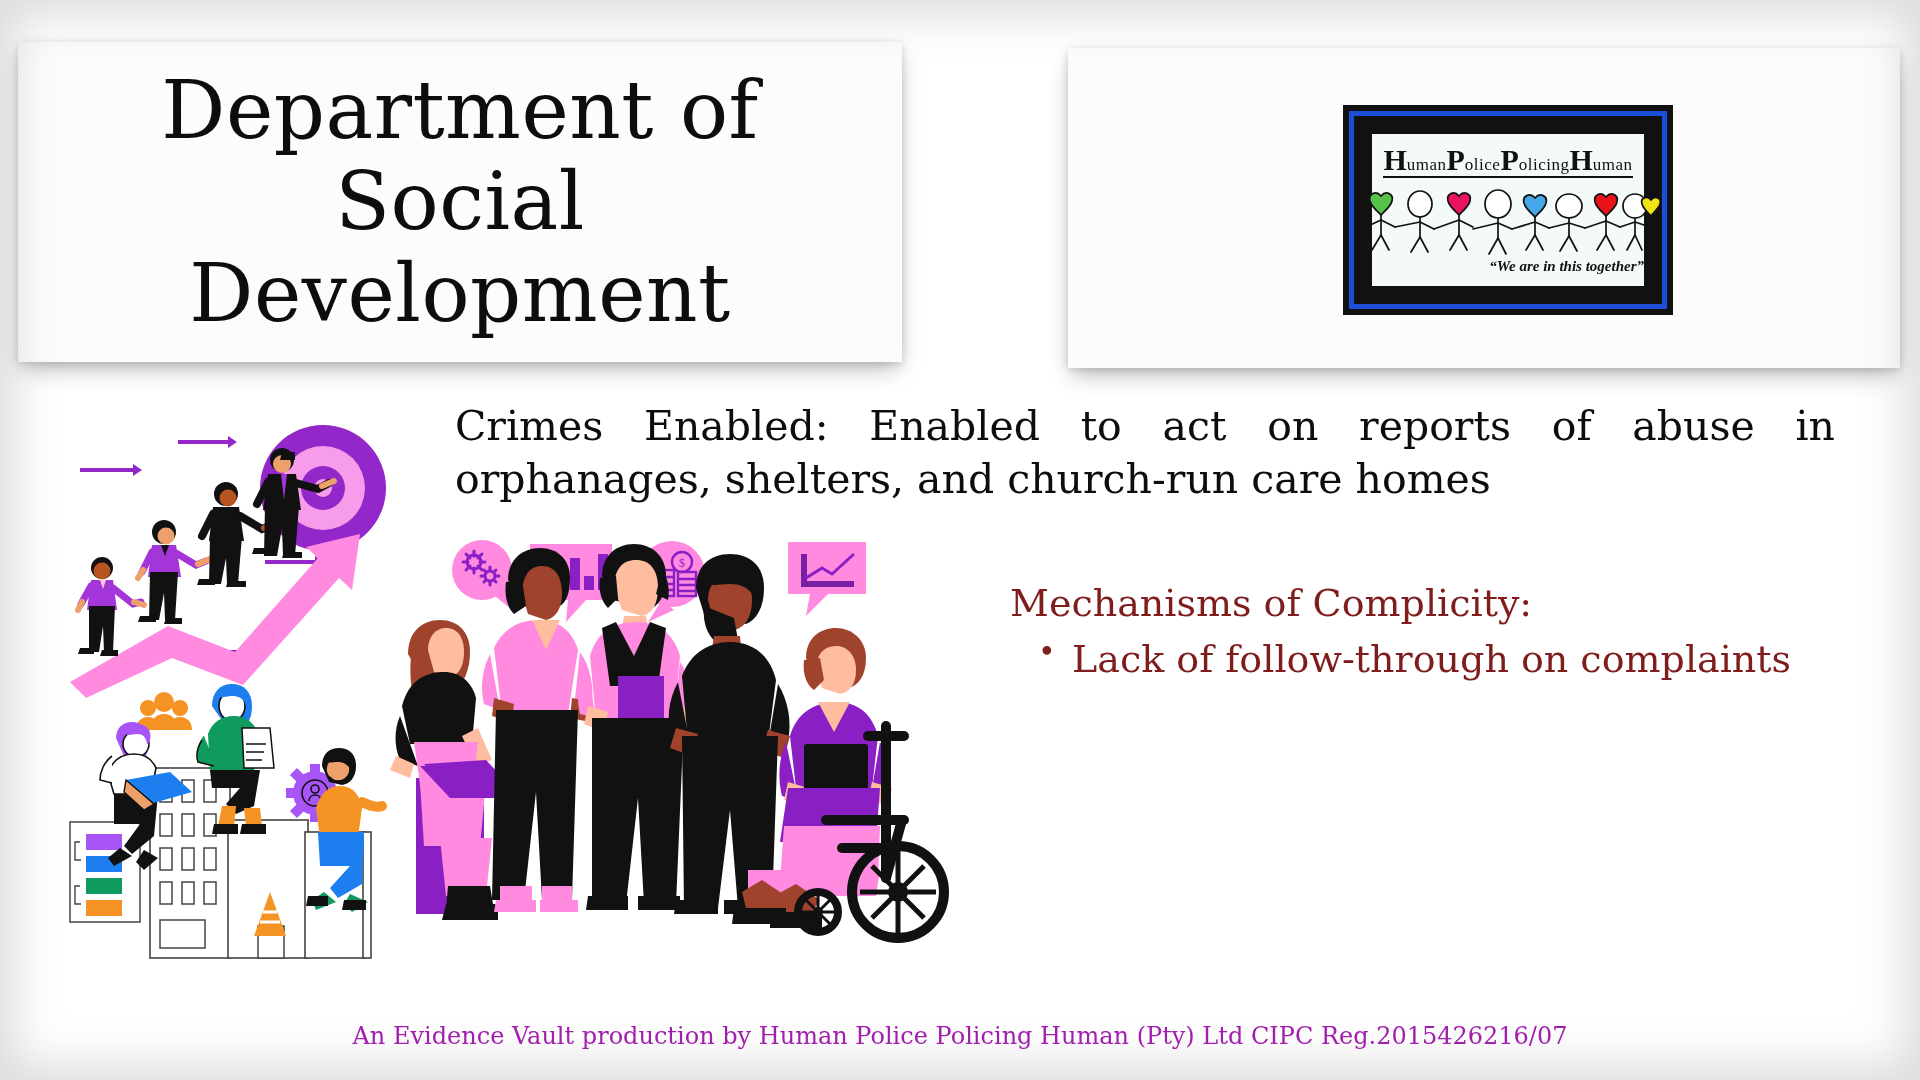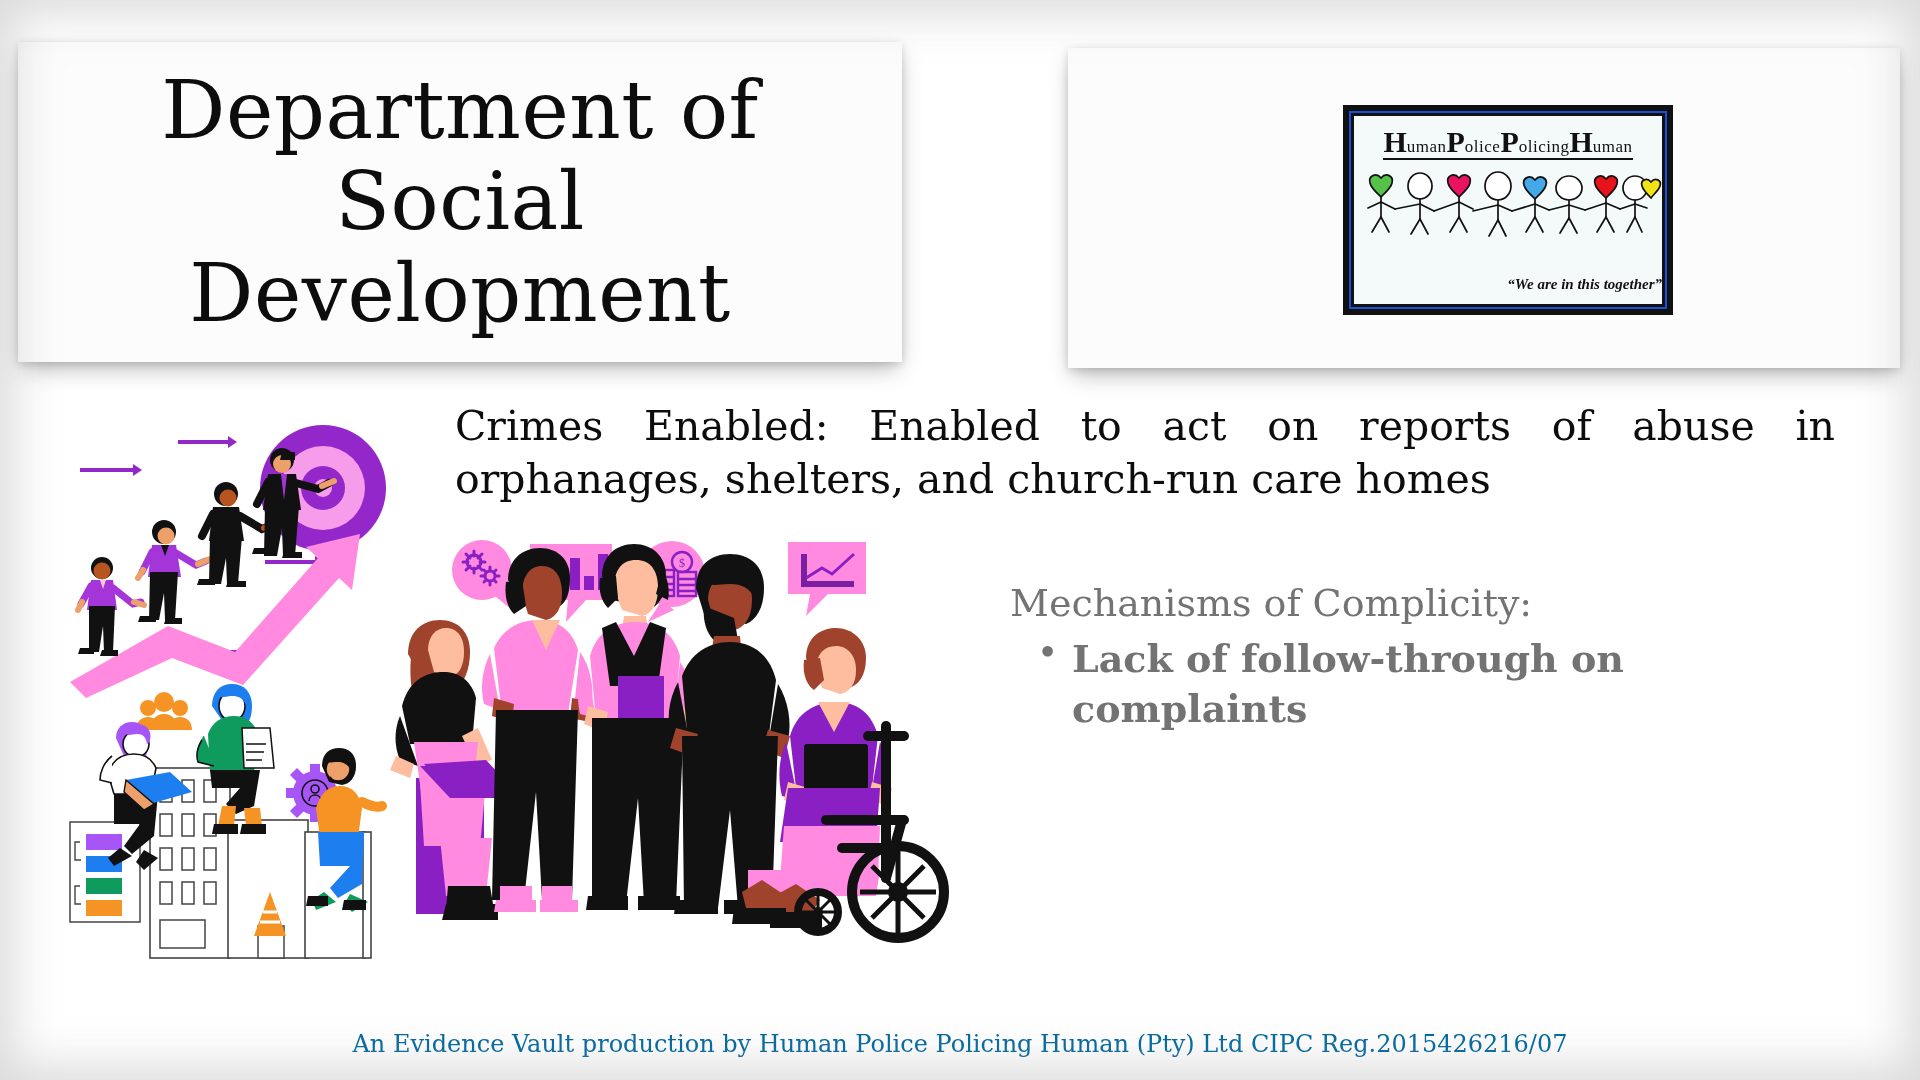--- a/index.html
+++ b/index.html
@@ -37,21 +37,21 @@
     background:#fcfcfc;
     box-shadow:0 10px 22px -4px rgba(0,0,0,.28), 0 2px 8px rgba(0,0,0,.14);
   }
   .logo-badge{
     position:absolute;left:275px;top:57px;width:330px;height:210px;
     background:#111;
     padding:6px;box-sizing:border-box;
   }
   .logo-frame{
     width:100%;height:100%;box-sizing:border-box;
-    border:2px solid #1d4ed8;background:#111;padding:3px;
+    border:5px solid #1d4ed8;background:#111;padding:18px;
   }
   .logo-inner{
     width:100%;height:100%;background:#f4f9f9;box-sizing:border-box;
     position:relative;display:flex;flex-direction:column;align-items:center;
   }
   .logo-word{
     margin-top:11px;font-family:"Liberation Serif",serif;
     font-size:21px;color:#111;white-space:nowrap;
     border-bottom:2px solid #111;padding-bottom:1px;line-height:1;
   }
@@ -66,34 +66,34 @@
 
   
   .lead{
     position:absolute;left:455px;top:400px;width:1380px;
     font-family:"DejaVu Serif", serif;
     font-size:41px;line-height:1.30;color:#0d0d0d;
     text-align:justify;
   }
   .mech{
     position:absolute;left:1010px;top:580px;width:790px;
-    font-family:"DejaVu Serif", serif;color:#737373;
+    font-family:"DejaVu Serif", serif;color:#7f1d1d;
   }
   .mech-head{font-size:38px;line-height:1.25;}
-  .mech ul{margin:6px 0 0 0;padding-left:62px;list-style:none;font-weight:bold;}
+  .mech ul{margin:6px 0 0 0;padding-left:62px;list-style:none;}
   .mech li{
     font-size:38px;line-height:1.32;margin-bottom:4px;position:relative;
   }
   .mech li::before{
     content:"\2022";position:absolute;left:-34px;top:-2px;font-size:30px;
   }
   .footer{
     position:absolute;left:0;right:0;top:1022px;text-align:center;
     font-family:"DejaVu Serif", serif;
-    font-size:24px;color:#0369a1;margin-top:8px;
+    font-size:24px;color:#a21caf;
   }
 
   
   .art{position:absolute;}
   .art-arrow{left:60px;top:400px;width:340px;height:300px;}
   .art-city{left:60px;top:680px;width:340px;height:330px;}
   .art-people{left:390px;top:520px;width:600px;height:480px;}
   svg{display:block;overflow:visible;}
 </style>
 </head>

